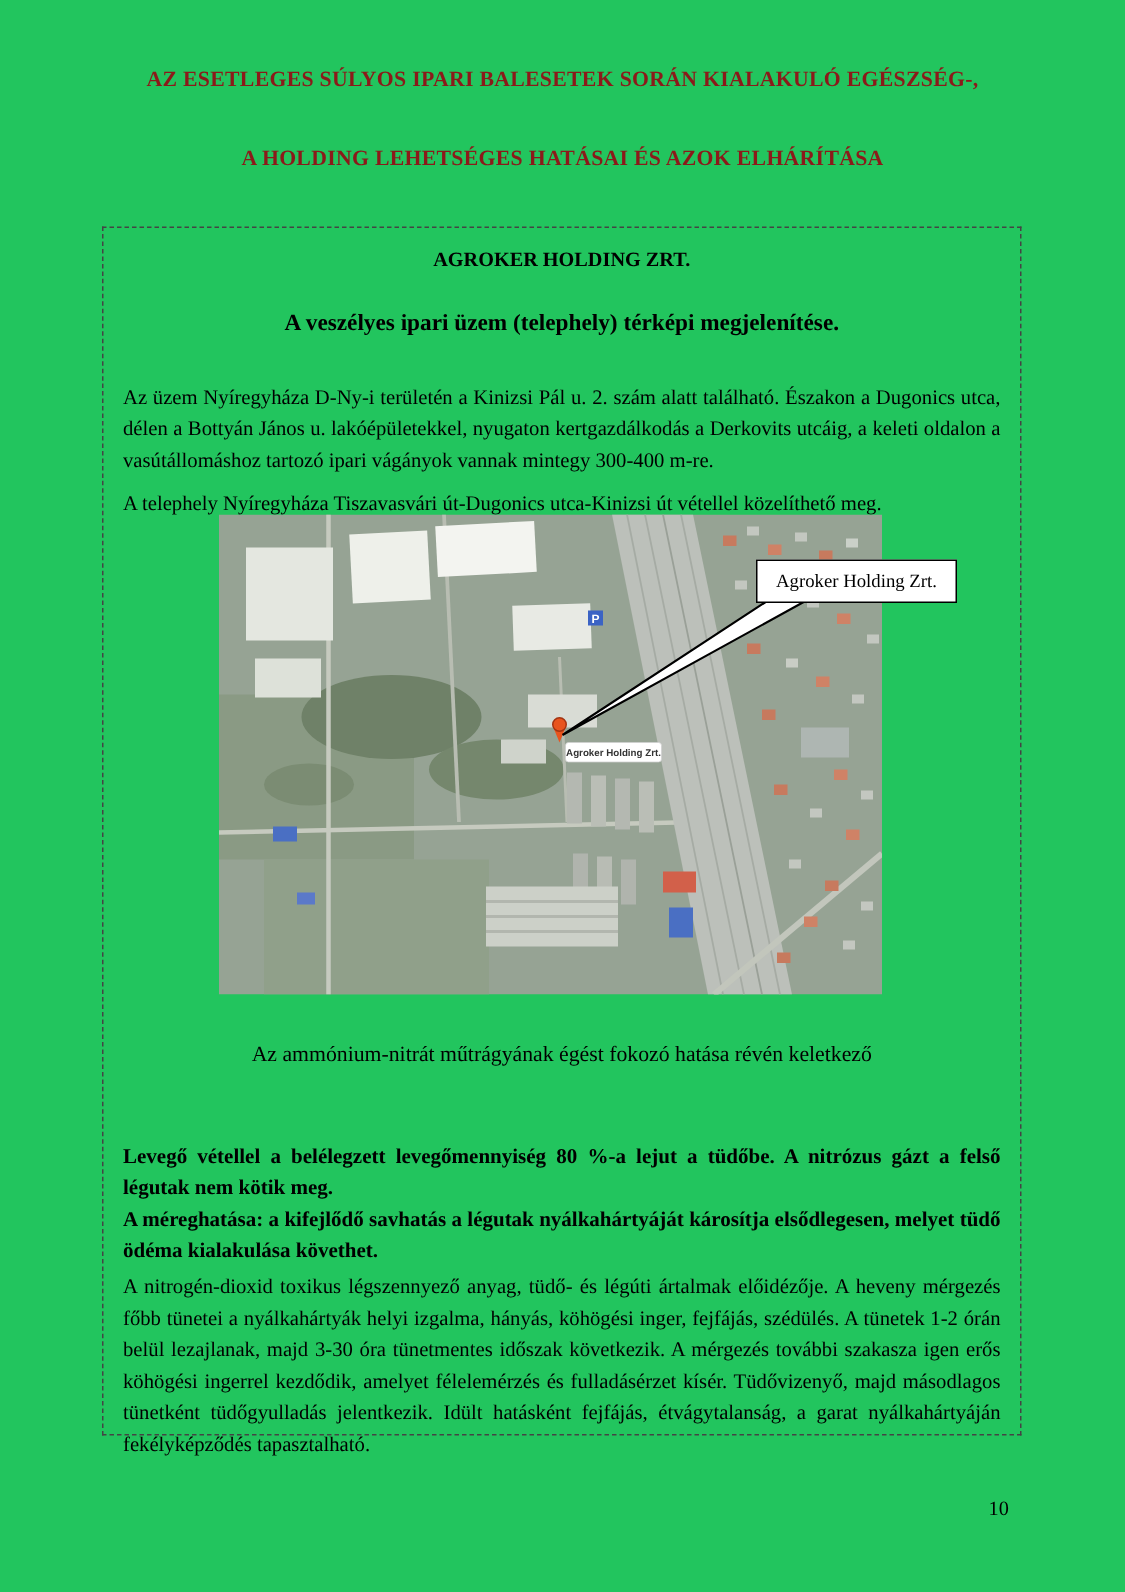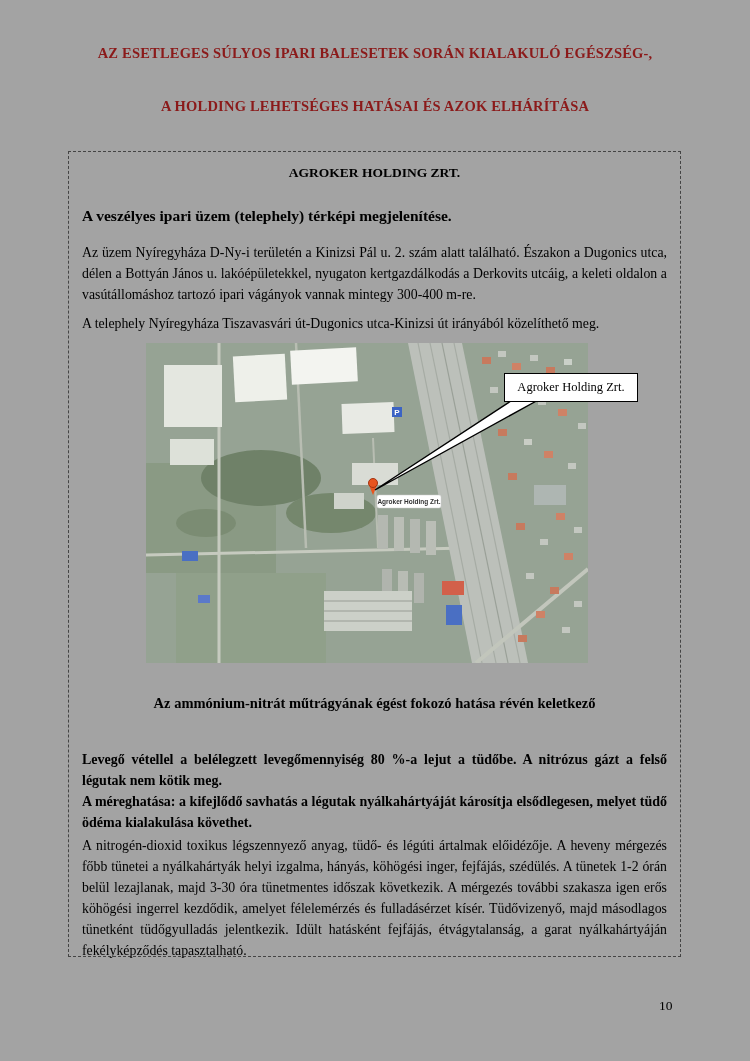--- a/index.html
+++ b/index.html
@@ -1,36 +1,36 @@
 <!DOCTYPE html>
 <html><head>
 <meta charset="utf-8">
 <style>
   html,body{margin:0;padding:0;background:#ffffff;}
-  .page{position:relative;width:750px;height:1061px;background:#a3a3a3;overflow:hidden;
+  .page{position:relative;width:750px;height:1061px;background:#22c55e;overflow:hidden;
         font-family:"Liberation Serif","DejaVu Serif",serif;color:#000;}
   .red-title{position:absolute;left:50px;right:50px;top:44px;text-align:center;
         color:#8b1a1a;font-weight:bold;font-size:14.5px;line-height:19px;letter-spacing:.2px;}
   .red-subtitle{position:absolute;left:50px;right:50px;top:98px;text-align:center;
         color:#8b1a1a;font-weight:bold;font-size:14.5px;letter-spacing:.2px;}
   .content-box{position:absolute;left:68px;top:151px;width:613px;height:806px;
         border:1px dashed #444;box-sizing:border-box;}
   .bx{position:absolute;left:13px;right:13px;}
   .company-title{top:13px;text-align:center;font-weight:bold;font-size:13.5px;}
-  .map-caption{top:55px;text-align:left;font-weight:bold;font-size:15.5px;}
-  .para{font-size:13.8px;line-height:21px;text-align:justify;}
+  .map-caption{top:55px;text-align:center;font-weight:bold;font-size:15.5px;}
+  .para{font-size:13.8px;line-height:21px;text-align:justify;margin-top:12px;}
   .location-para{top:90px;}
   .access-para{top:161px;}
   .map-wrap{top:191px;height:320px;}
   .satellite{position:absolute;left:64px;top:0;width:442px;height:320px;display:block;}
   .tail-overlay{position:absolute;left:0;top:0;width:587px;height:320px;pointer-events:none;}
   .callout{position:absolute;left:422px;top:30px;width:132px;height:27px;background:#fff;
         border:1.5px solid #000;display:flex;align-items:center;justify-content:center;
         font-size:12.5px;z-index:3;}
-  .sec-heading{top:541px;text-align:center;font-weight:bold;font-size:14.5px;line-height:21px;}
+  .sec-heading{top:541px;text-align:center;font-weight:normal;font-size:14.5px;line-height:21px;}
   .emph{top:597px;font-weight:bold;font-size:14px;}
   .detail{top:683px;}
   .page-number{position:absolute;left:659px;top:998px;font-size:13.5px;font-family:Liberation Serif, serif;}
   .b{font-weight:normal;}
 </style>
 </head>
 <body>
 
 <div class="page">
 
@@ -38,21 +38,21 @@
     <div>AZ ESETLEGES SÚLYOS IPARI BALESETEK SORÁN KIALAKULÓ EGÉSZSÉG-,</div>
   </div>
   <div class="red-subtitle">A HOLDING LEHETSÉGES HATÁSAI ÉS AZOK ELHÁRÍTÁSA</div>
 
   <div class="content-box">
 
     <div class="bx company-title">AGROKER HOLDING ZRT.</div>
     <div class="bx map-caption">A veszélyes ipari üzem (telephely) térképi megjelenítése.</div>
 
     <div class="bx para location-para">Az üzem Nyíregyháza D-Ny-i területén a Kinizsi Pál u. 2. szám alatt található. Északon a Dugonics utca, délen a Bottyán János u. lakóépületekkel, nyugaton kertgazdálkodás a Derkovits utcáig, a keleti oldalon a vasútállomáshoz tartozó ipari vágányok vannak mintegy 300-400 m-re.</div>
-    <div class="bx para access-para">A telephely Nyíregyháza Tiszavasvári út-Dugonics utca-Kinizsi út irányából közelíthető meg.</div>
+    <div class="bx para access-para">A telephely Nyíregyháza Tiszavasvári út-Dugonics utca-Kinizsi út vétellel közelíthető meg.</div>
 
     <div class="bx map-wrap">
       <svg class="satellite" viewBox="0 0 442 320" xmlns="http://www.w3.org/2000/svg">
         <rect width="442" height="320" fill="#96a394"></rect>
         <rect x="0" y="120" width="130" height="110" fill="#8a9a84"></rect>
         <rect x="30" y="230" width="150" height="90" fill="#90a08a"></rect>
         <ellipse cx="115" cy="135" rx="60" ry="28" fill="#6f8168"></ellipse>
         <ellipse cx="185" cy="170" rx="45" ry="20" fill="#75876d"></ellipse>
         <ellipse cx="60" cy="180" rx="30" ry="14" fill="#7b8c73"></ellipse>
         <line x1="73" y1="0" x2="73" y2="320" stroke="#c6cabf" stroke-width="3"></line>

